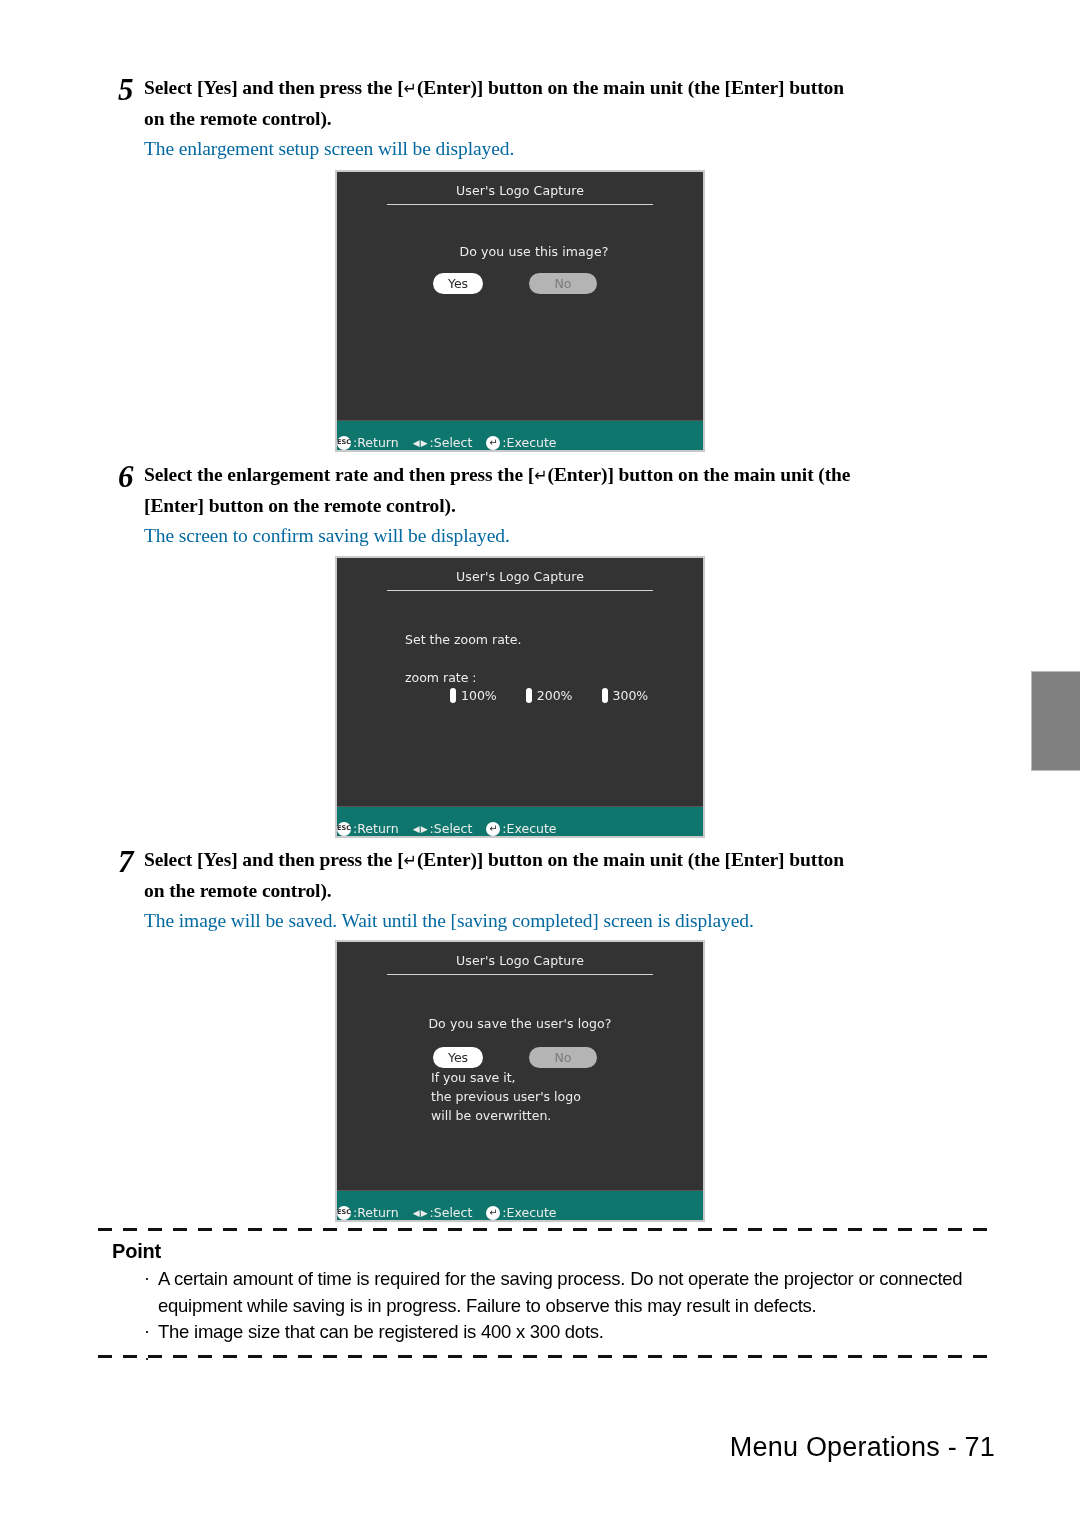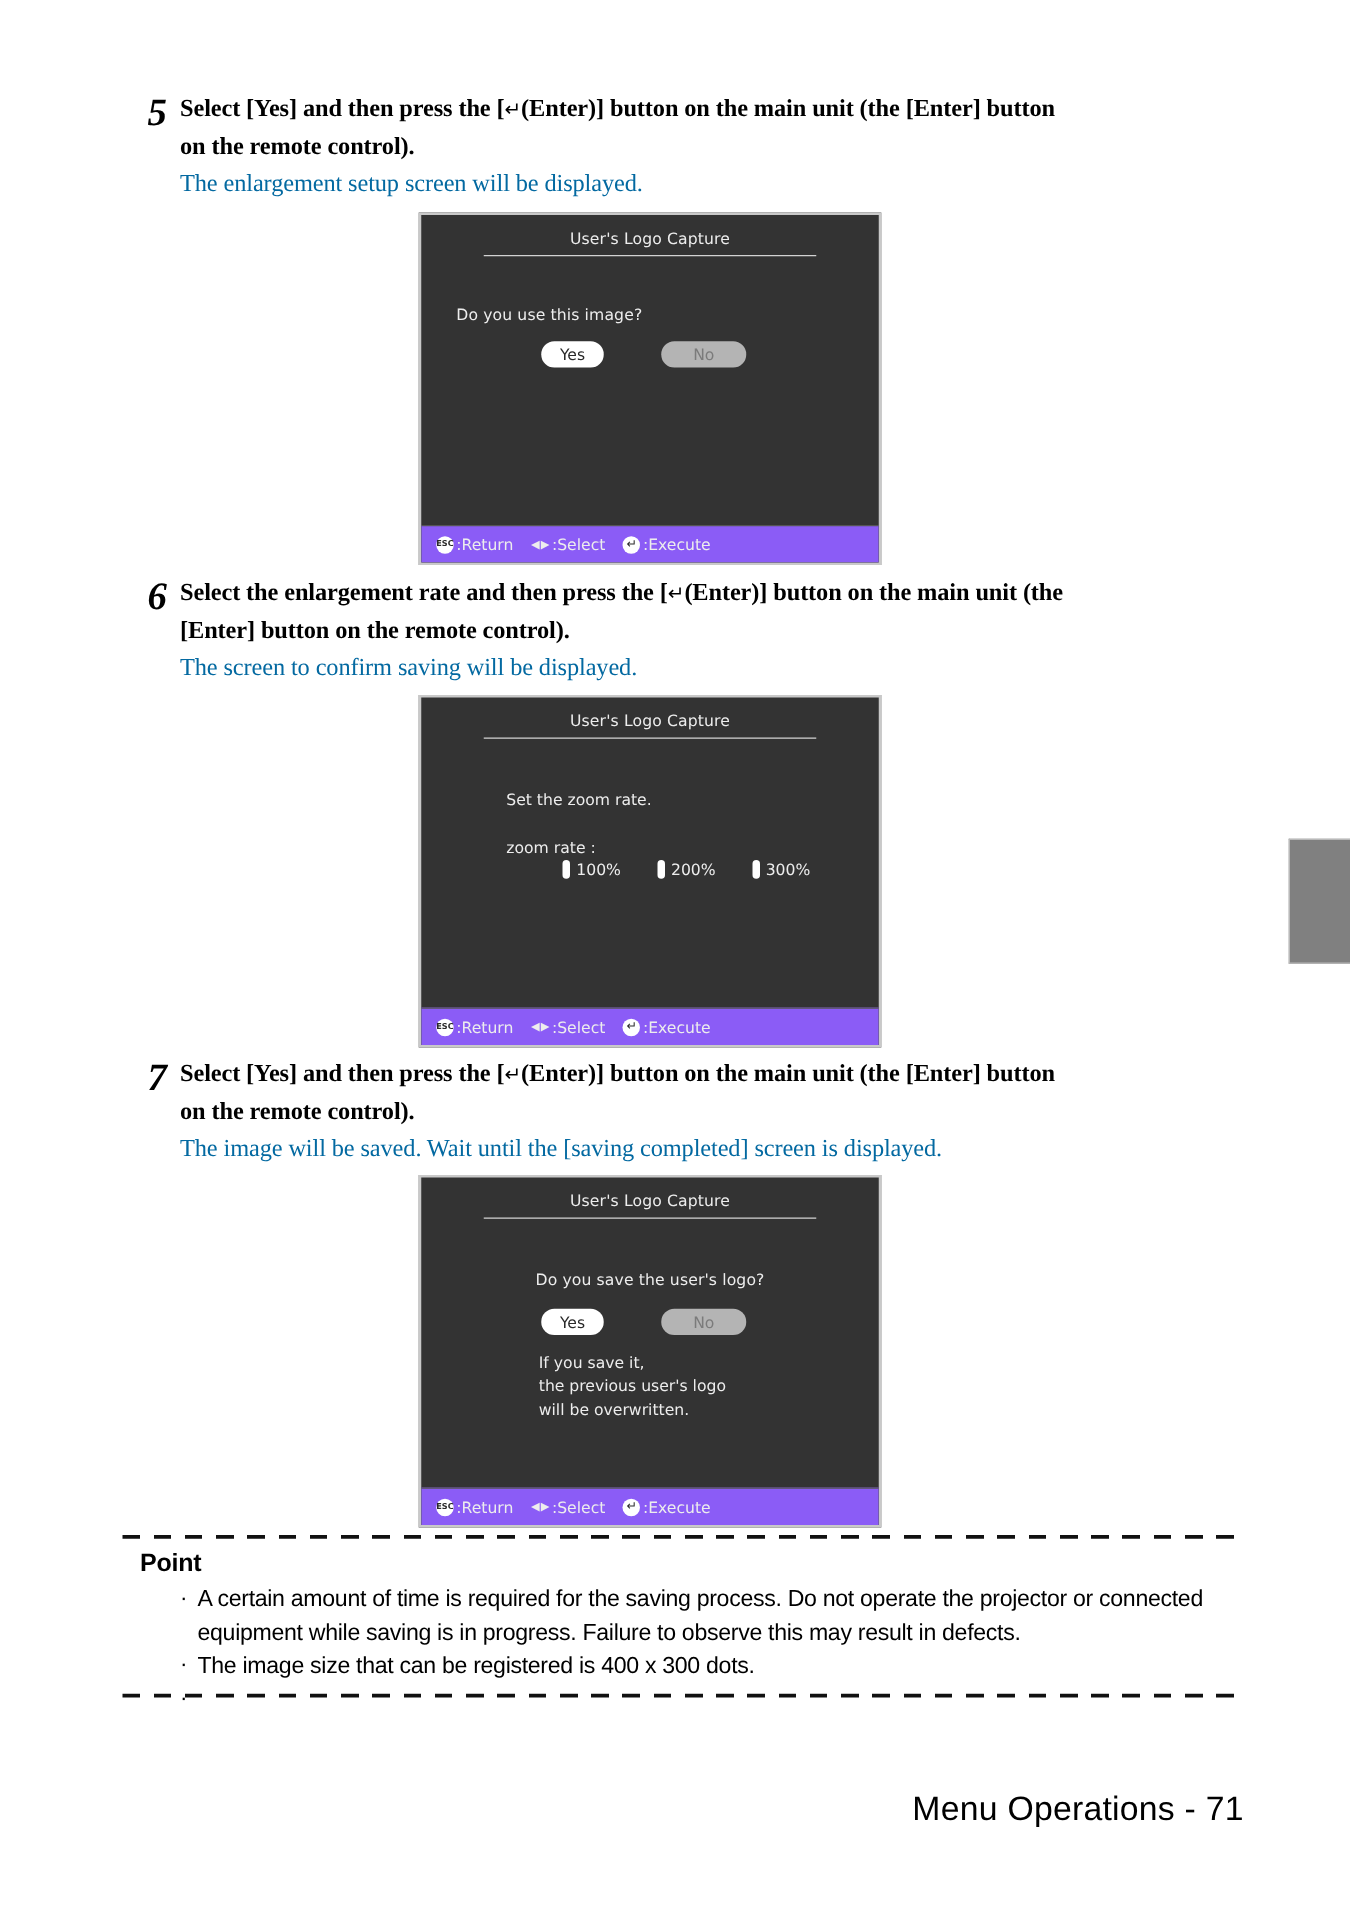--- a/index.html
+++ b/index.html
@@ -155,25 +155,24 @@
     border-radius: 3px;
     background: #ffffff;
   }
 
   .osd-bar {
     position: absolute;
     left: 0;
     right: 0;
     bottom: 0;
     height: 29px;
-    background: #8b5cf6;
+    background: #0f766e;
     border-top: 1px solid #555555;
     display: flex;
-    align-items: center;
-    padding-left: 12px;
+    align-items: flex-end;
     gap: 14px;
     font-size: 12.5px;
     color: #ededed;
   }
   .bar-item {
     display: flex;
     align-items: center;
     gap: 2px;
     white-space: nowrap;
   }
@@ -289,21 +288,21 @@
         <span>on the remote control).</span>
       </div>
     </div>
     <div class="step-desc">The enlargement setup screen will be displayed.</div>
   </div>
 
   <div class="osd" style="left:335px; top:170px;">
     <div class="osd-title">User's Logo Capture</div>
     <div class="osd-title-rule"></div>
 
-    <div class="osd-q" style="top:72px; left:0; right:0; margin-left:28px;">Do you use this image?</div>
+    <div class="osd-q" style="top:72px; left:0; right:0; text-align:center;margin-left:28px;">Do you use this image?</div>
 
     <div class="osd-btnrow" style="top:101px; left:96px; gap:46px;">
       <span class="pill sel">Yes</span>
       <span class="pill unsel">No</span>
     </div>
 
     <div class="osd-bar">
       <span class="bar-item">
         <span class="ico-esc">ESC</span>
         <span>:Return</span>
@@ -390,21 +389,21 @@
     <div class="osd-title">User's Logo Capture</div>
     <div class="osd-title-rule"></div>
 
     <div class="osd-q" style="top:74px; left:0; right:0; text-align:center;">Do you save the user's logo?</div>
 
     <div class="osd-btnrow" style="top:105px; left:96px; gap:46px;">
       <span class="pill sel">Yes</span>
       <span class="pill unsel">No</span>
     </div>
 
-    <div class="osd-note" style="top:138px; left:94px;">
+    <div class="osd-note" style="top:126px; left:94px;">
       <div>If you save it,</div>
       <div>the previous user's logo</div>
       <div>will be overwritten.</div>
     </div>
 
     <div class="osd-bar">
       <span class="bar-item">
         <span class="ico-esc">ESC</span>
         <span>:Return</span>
       </span>

